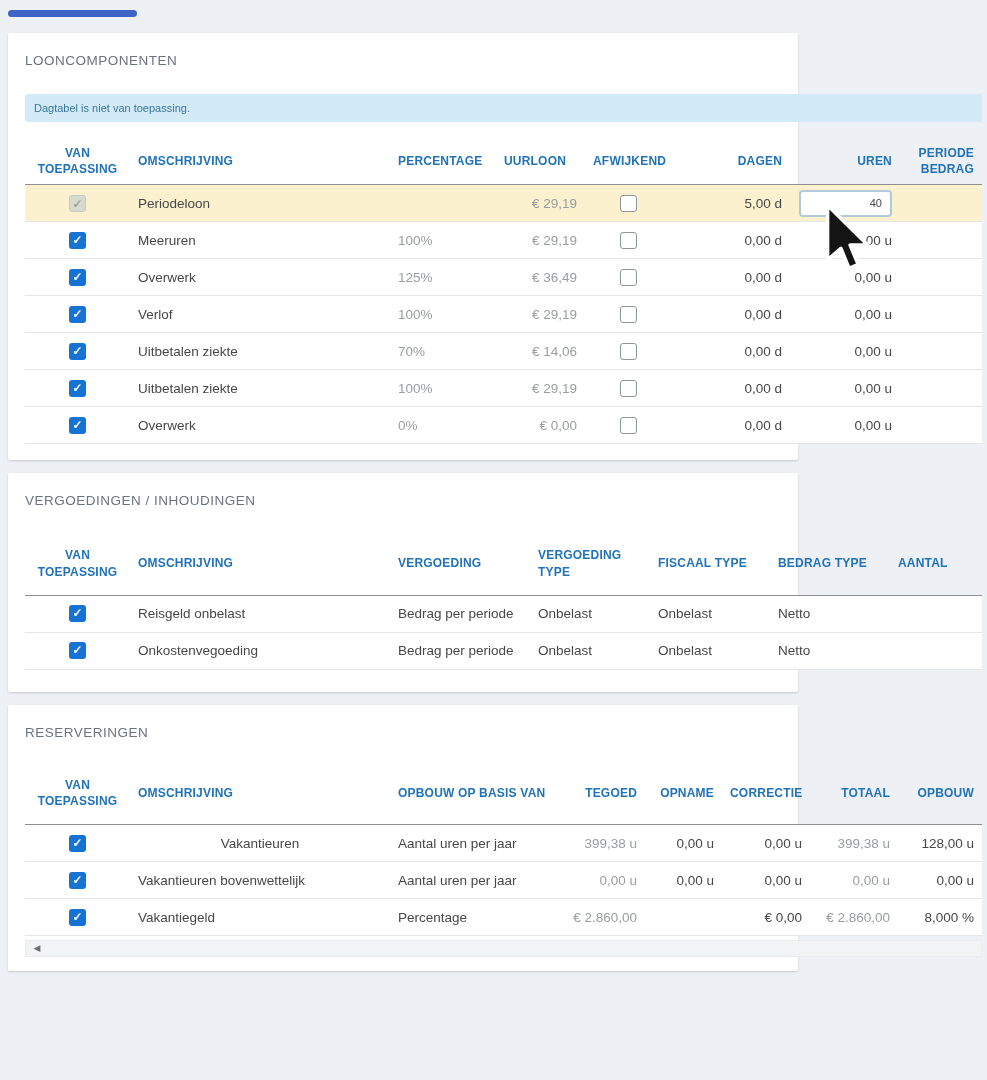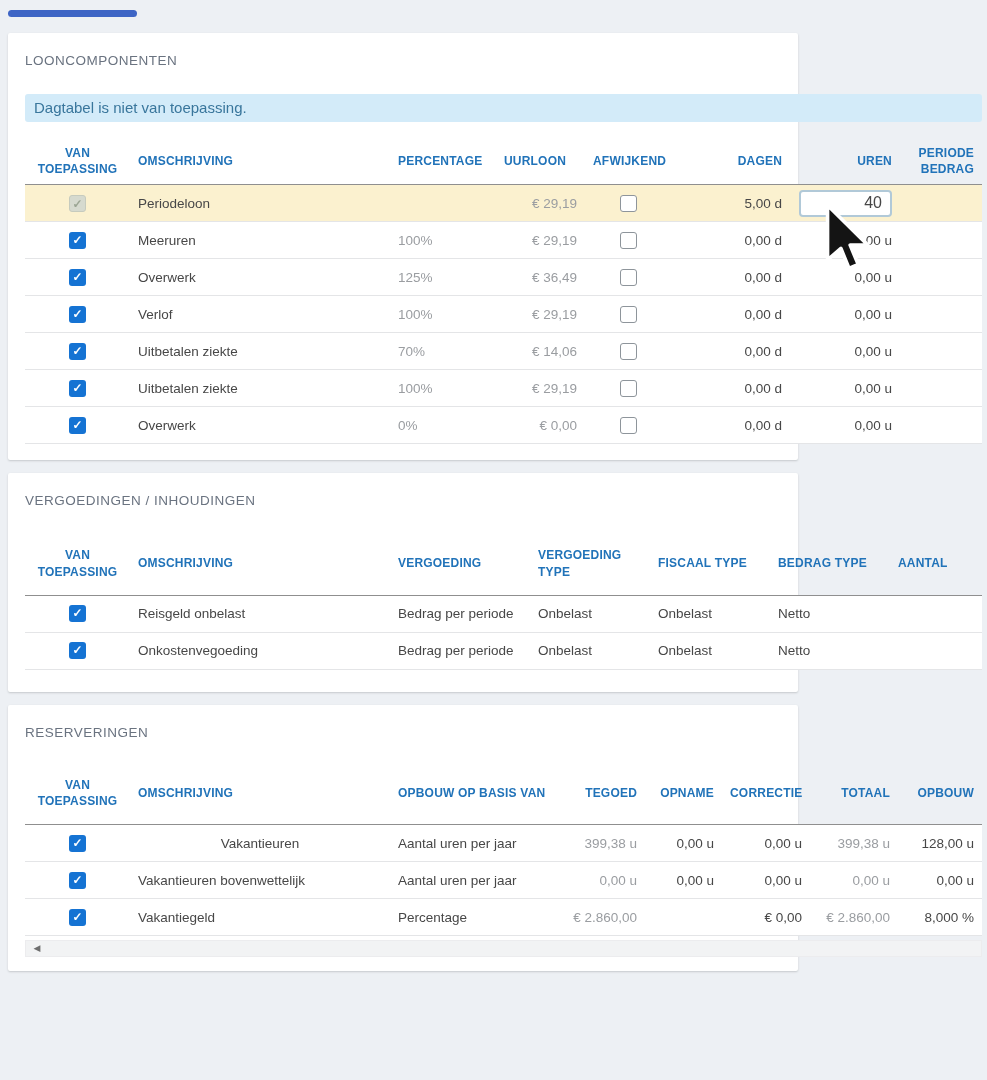--- a/index.html
+++ b/index.html
@@ -10,21 +10,21 @@
 
   .card { margin-left:8px; width:790px; background:#ffffff; border-radius:2px;
           box-shadow:0 1px 2px rgba(60,64,67,.22); padding:20px 0 16px 17px; }
   .card-1 { margin-top:33px; margin-bottom:13px; }
   .card-2 { margin-bottom:13px; padding-bottom:22px; }
   .card-3 { padding-bottom:14px; }
 
   .card-title { font-size:13.5px; font-weight:400; color:#6a7380; letter-spacing:.5px; }
 
   .banner { margin-top:26px; width:957px; height:28px; background:#d3ebf9; border-radius:3px;
-            color:#39769c; font-size:15px; line-height:28px; padding-left:9px; }
+            color:#39769c; font-size:11px; line-height:28px; padding-left:9px; }
 
   table.grid { border-collapse:collapse; table-layout:fixed; width:957px; margin-top:18px; }
   .card-2 table.grid { margin-top:26px; }
   .card-3 table.grid { margin-top:24px; }
 
   table.grid thead th { color:#2173b9; font-size:12px; font-weight:700; letter-spacing:.2px;
             vertical-align:middle; padding:5px 8px 7px 8px; border-bottom:1px solid #8f8f8f; line-height:1.35; }
   .card-2 table.grid thead th, .card-3 table.grid thead th { padding-top:13px; padding-bottom:15px; }
 
   table.grid tbody tr { height:37px; border-bottom:1px solid #e4e5e7; background:#ffffff; }
@@ -32,21 +32,21 @@
   table.grid td { padding:0 8px; vertical-align:middle; font-size:13.5px; color:#474747; }
   table.grid td .muted { color:#9a9da1; }
 
   .cb { display:inline-block; width:17px; height:17px; border-radius:3px; background:#1573d3;
         color:#fff; font-size:12px; font-weight:700; line-height:17px; text-align:center; vertical-align:middle; }
   .cb.checked::after { content:"✓"; }
   .cb.unchecked { background:#ffffff; border:1px solid #8e959b; }
   .cb.disabled { background:#d6dacf; border:1px solid #c6cbbe; color:#9ba593; }
 
   input.cell-input { width:93px; height:27px; border:2px solid #b1c9d8; border-radius:4px;
-        background:#fff; font-family:"Liberation Sans",sans-serif; font-size:16px; color:#474747;
+        background:#fff; font-family:"Liberation Sans",sans-serif; font-size:11px; color:#474747;
         text-align:right; padding:0 8px; outline:none; vertical-align:middle; }
 
   .hscrollbar { margin-top:4px; width:957px; height:17px; background:#f2f3f4; border:1px solid #ececee;
         display:flex; align-items:center; }
   .scroll-arrow { width:22px; text-align:center; font-size:9px; color:#6e6e6e; cursor:default; line-height:17px; }
 
   .cursor { position:absolute; left:824px; top:202px; width:52px; height:77px; pointer-events:none; }
 </style>
 </head>
 <body>

